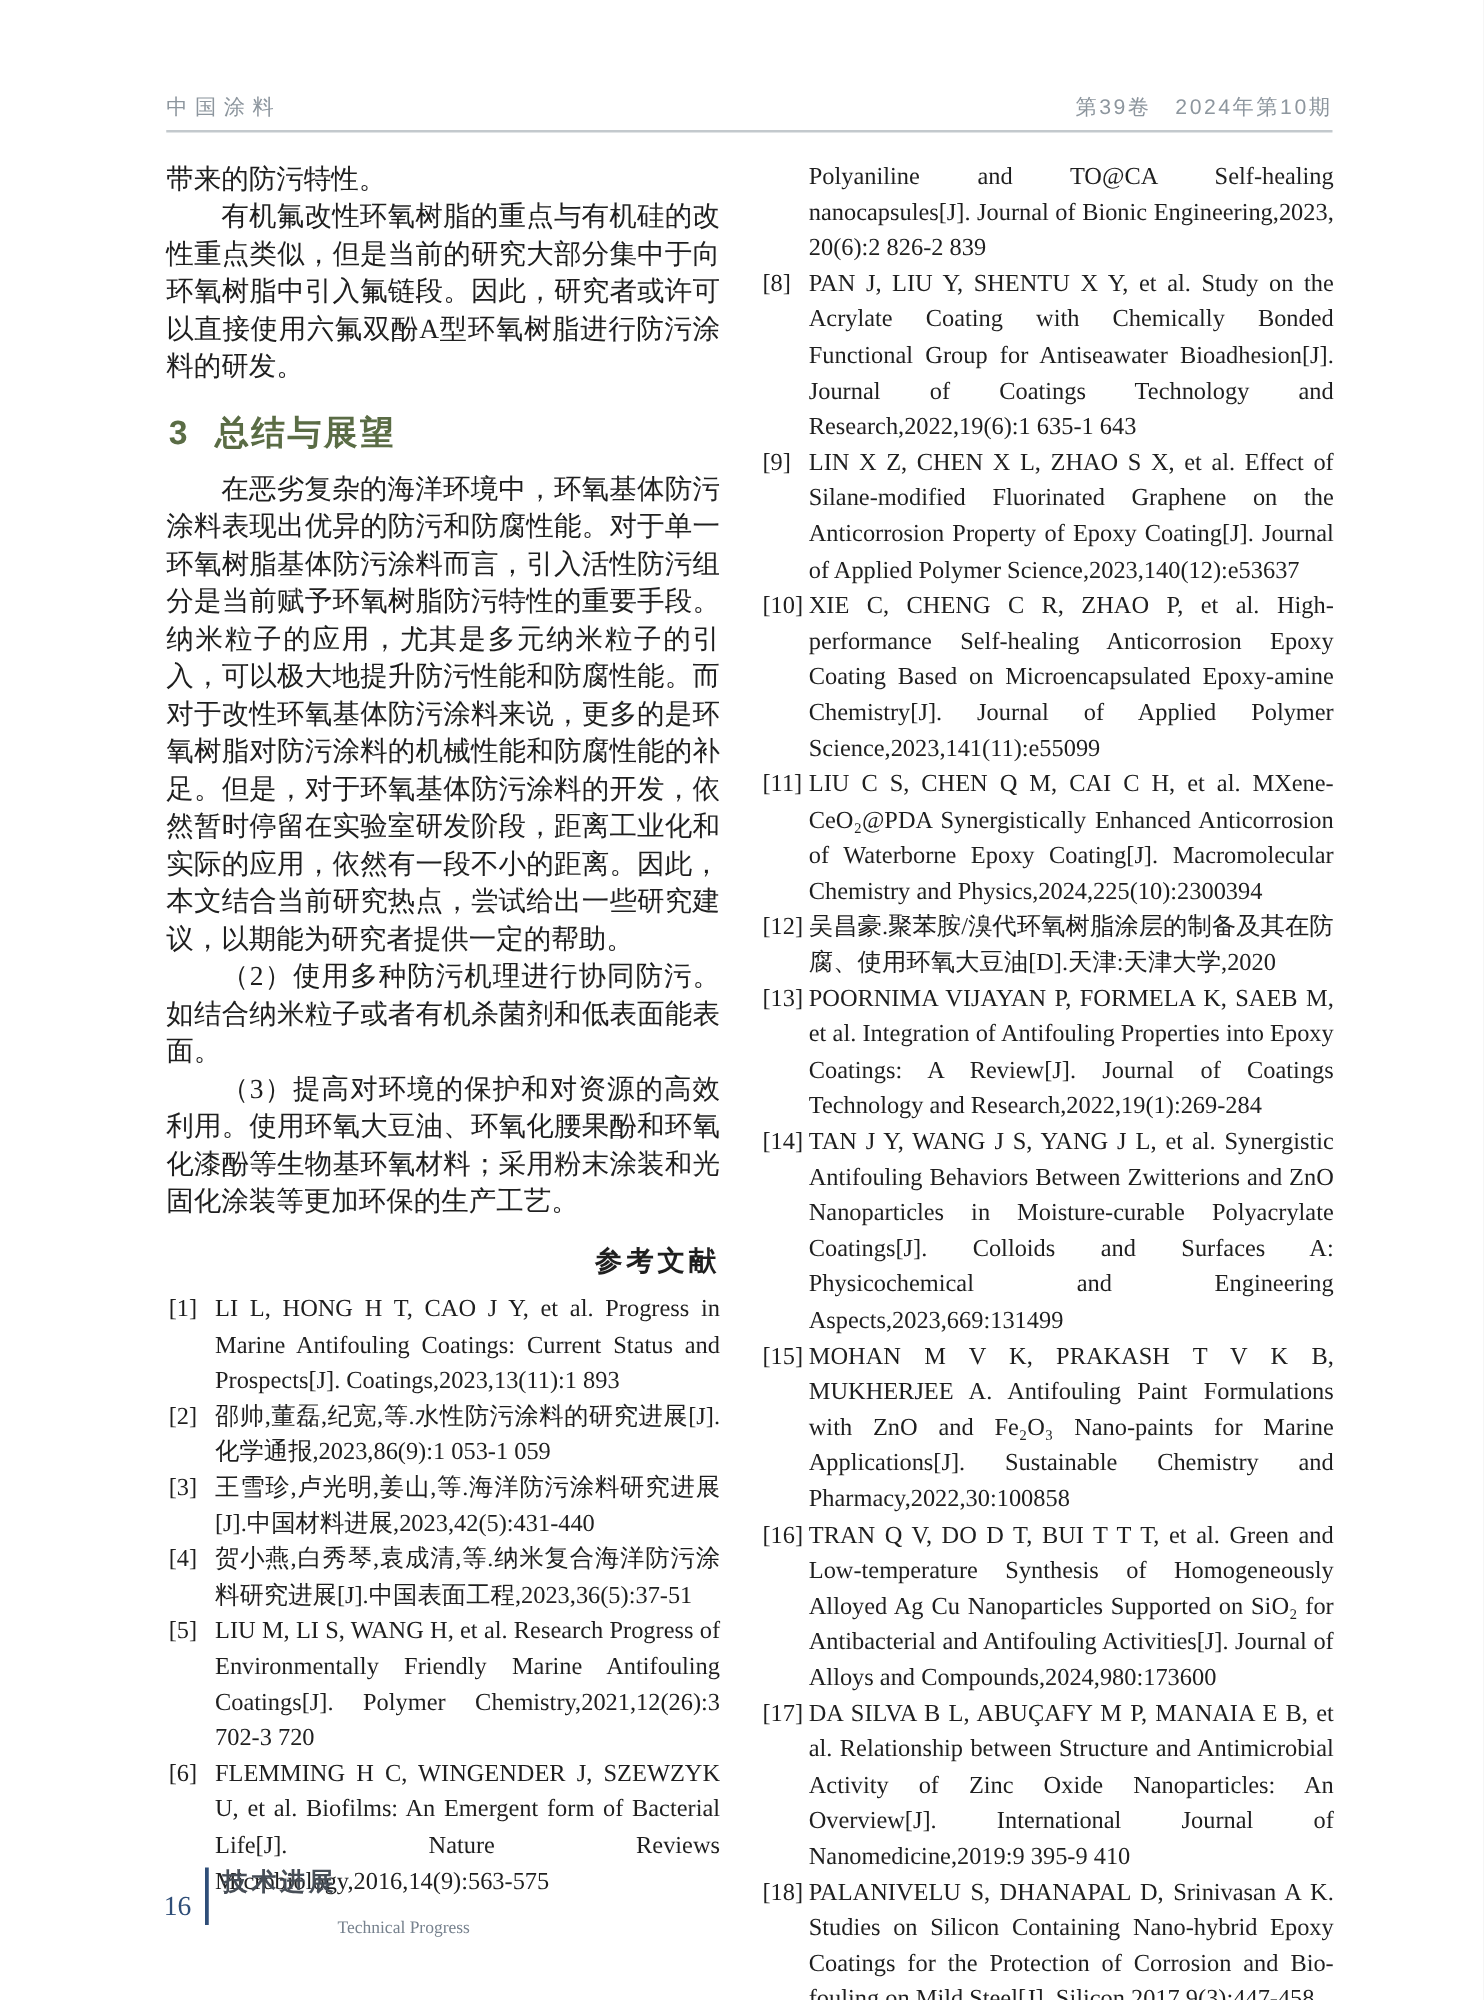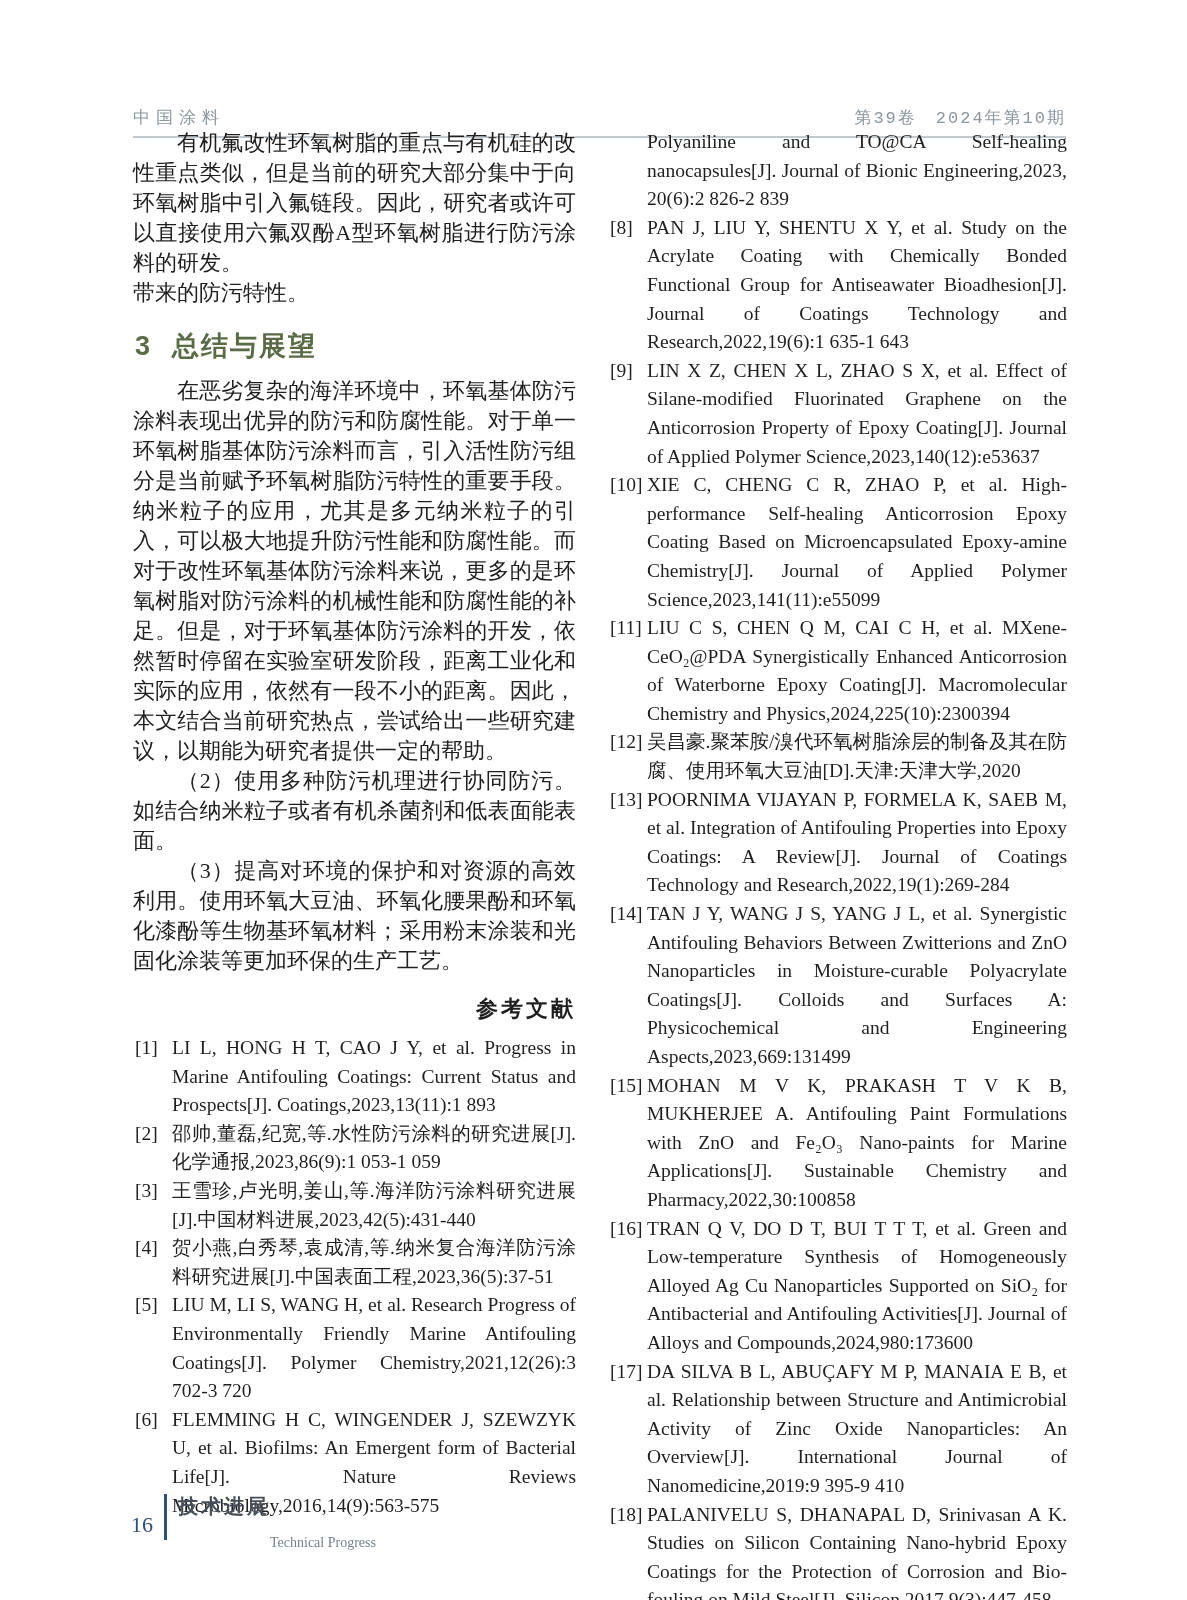--- a/index.html
+++ b/index.html
@@ -7,24 +7,24 @@
     position:relative; width:1187px; height:1600px; margin:0 auto;
     background:#ffffff; overflow:hidden;
     font-family:"Liberation Serif","DejaVu Serif",serif; color:#1f1f1f;
   }
   
   .page-header {
     position:absolute; left:133px; top:74px; width:933px;
     display:flex; justify-content:space-between; align-items:flex-end;
     border-bottom:2px solid #c3c9cd; padding-bottom:7px;
     font-family:"Liberation Sans","DejaVu Sans",sans-serif;
-    color:#8d969e; font-size:17px;margin-top:32px;
+    color:#8d969e; font-size:17px;
   }
   .journal-name { letter-spacing:6px; }
-  .issue-info   { letter-spacing:2px;font-family:Liberation Mono, monospace; }
+  .issue-info   { letter-spacing:2px; }
   
   .col { position:absolute; top:128px; }
   .col-left  { left:133px; width:443px; }
   .col-right { left:610px; width:457px; }
   
   .body-par {
     margin:0; font-size:22px; line-height:30px;
     text-align:justify; text-justify:inter-character;
   }
   .indent { text-indent:2em; }
@@ -80,22 +80,22 @@
 <body>
 
 <div class="page">
 
   <div class="page-header">
     <span class="journal-name">中国涂料</span>
     <span class="issue-info">第39卷　2024年第10期</span>
   </div>
 
   <div class="col col-left">
+    <p class="body-par">带来的防污特性。</p>
     <p class="body-par indent">有机氟改性环氧树脂的重点与有机硅的改性重点类似，但是当前的研究大部分集中于向环氧树脂中引入氟链段。因此，研究者或许可以直接使用六氟双酚A型环氧树脂进行防污涂料的研发。</p>
-    <p class="body-par">带来的防污特性。</p>
 
     <div class="section-heading">
       <span class="section-number">3</span>
       <span class="section-title">总结与展望</span>
     </div>
 
     <p class="body-par indent">在恶劣复杂的海洋环境中，环氧基体防污涂料表现出优异的防污和防腐性能。对于单一环氧树脂基体防污涂料而言，引入活性防污组分是当前赋予环氧树脂防污特性的重要手段。纳米粒子的应用，尤其是多元纳米粒子的引入，可以极大地提升防污性能和防腐性能。而对于改性环氧基体防污涂料来说，更多的是环氧树脂对防污涂料的机械性能和防腐性能的补足。但是，对于环氧基体防污涂料的开发，依然暂时停留在实验室研发阶段，距离工业化和实际的应用，依然有一段不小的距离。因此，本文结合当前研究热点，尝试给出一些研究建议，以期能为研究者提供一定的帮助。</p>
     <p class="body-par indent">（2）使用多种防污机理进行协同防污。如结合纳米粒子或者有机杀菌剂和低表面能表面。</p>
     <p class="body-par indent">（3）提高对环境的保护和对资源的高效利用。使用环氧大豆油、环氧化腰果酚和环氧化漆酚等生物基环氧材料；采用粉末涂装和光固化涂装等更加环保的生产工艺。</p>
 

